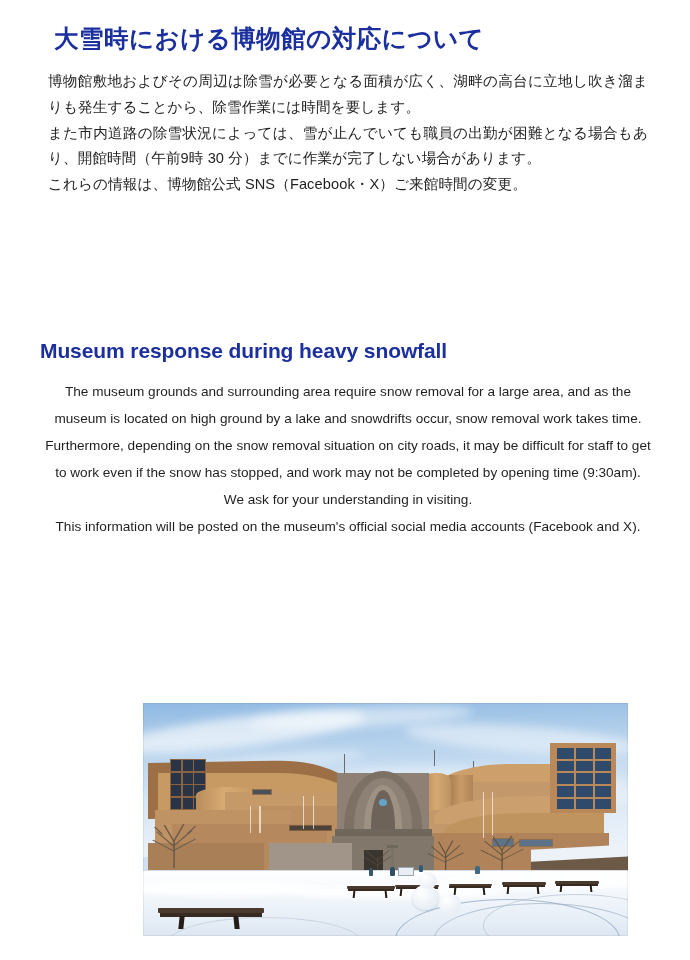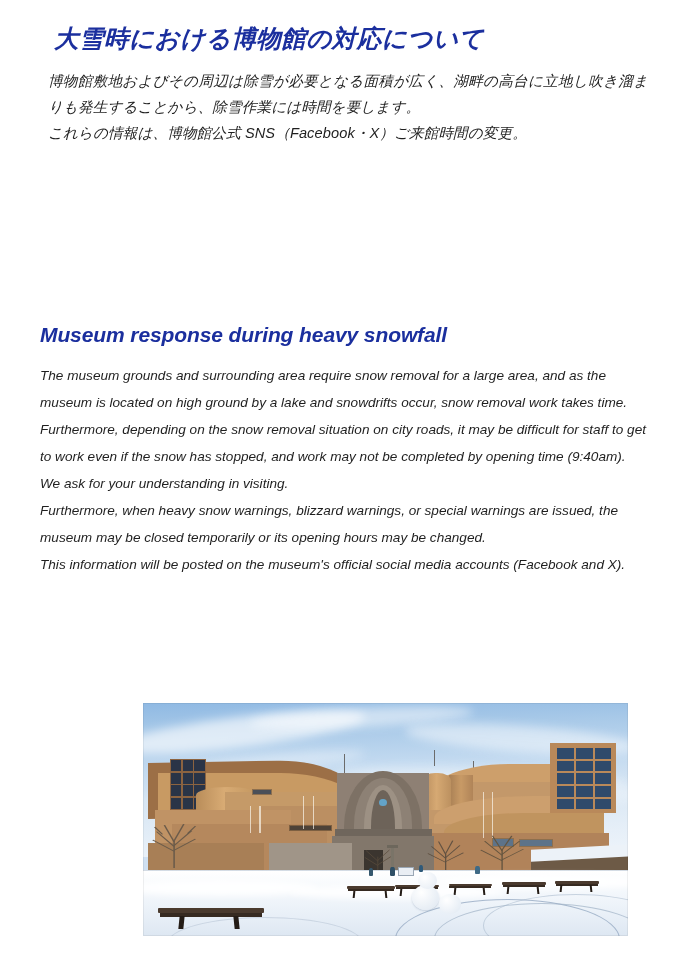--- a/index.html
+++ b/index.html
@@ -14,21 +14,20 @@
     color: #1a1a1a;
     overflow: hidden;
     position: relative;
   }
 
   .page {
     position: relative;
     width: 690px;
     height: 960px;
     box-sizing: border-box;
-    font-style: italic;
   }
 
   
   .jp-section {
     position: absolute;
     left: 48px;
     top: 24px;
     width: 600px;
   }
   .jp-heading {
@@ -49,38 +48,39 @@
   .jp-body p {
     margin: 0;
     text-align: justify;
     text-justify: inter-character;
   }
 
   
   .en-section {
     position: absolute;
     left: 40px;
-    top: 322px;
+    top: 338px;
     width: 616px;
   }
   .en-heading {
     font-size: 21px;
     font-weight: bold;
     color: #1b2f9e;
     margin: 0 0 15px 0;
     line-height: 1.2;
     letter-spacing: -0.1px;
   }
   .en-body {
     font-size: 13.6px;
     line-height: 27px;
     color: #1f1f1f;
   }
   .en-body p {
     margin: 0;
+    text-align: center;
   }
 
   
   .photo-wrap {
     position: absolute;
     left: 103px;
     top: 687px;
     width: 485px;
     height: 233px;
     overflow: hidden;
@@ -555,31 +555,31 @@
 </style>
 </head>
 <body>
 
 <div class="page">
 
   <section class="jp-section">
     <h1 class="jp-heading">大雪時における博物館の対応について</h1>
     <div class="jp-body">
       <p>博物館敷地およびその周辺は除雪が必要となる面積が広く、湖畔の高台に立地し吹き溜まりも発生することから、除雪作業には時間を要します。</p>
+      <p>また市内道路の除雪状況によっては、雪が止んでいても職員の出勤が困難となる場合もあり、開館時間（午前9時 30 分）までに作業が完了しない場合があります。</p>
       <p>これらの情報は、博物館公式 SNS（Facebook・X）ご来館時間の変更。</p>
     </div>
   </section>
 
   <section class="en-section">
     <h2 class="en-heading">Museum response during heavy snowfall</h2>
     <div class="en-body">
       <p>The museum grounds and surrounding area require snow removal for a large area, and as the museum is located on high ground by a lake and snowdrifts occur, snow removal work takes time.</p>
-      <p>Furthermore, depending on the snow removal situation on city roads, it may be difficult for staff to get to work even if the snow has stopped, and work may not be completed by opening time (9:40am).</p>
+      <p>Furthermore, depending on the snow removal situation on city roads, it may be difficult for staff to get to work even if the snow has stopped, and work may not be completed by opening time (9:30am).</p>
       <p>We ask for your understanding in visiting.</p>
-      <p>Furthermore, when heavy snow warnings, blizzard warnings, or special warnings are issued, the museum may be closed temporarily or its opening hours may be changed.</p>
       <p>This information will be posted on the museum's official social media accounts (Facebook and X).</p>
     </div>
   </section>
 
   <figure class="photo-wrap" aria-label="Museum exterior covered in snow under a blue winter sky">
     <div class="photo">
 
       <div class="sky"></div>
       <div class="cloud c1"></div>
       <div class="cloud c2"></div>

